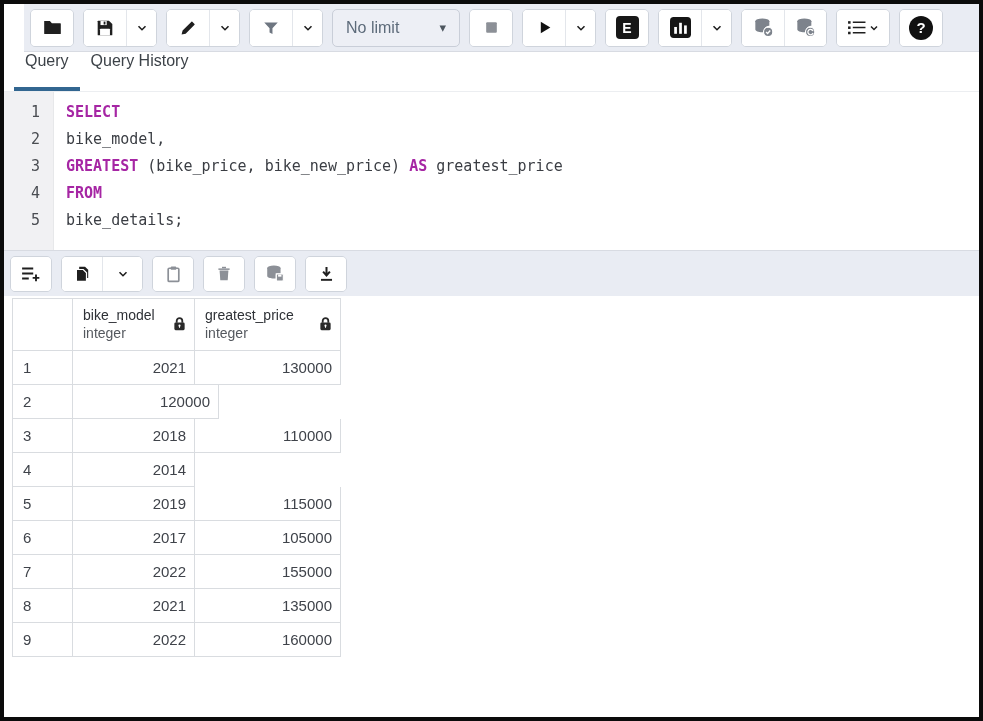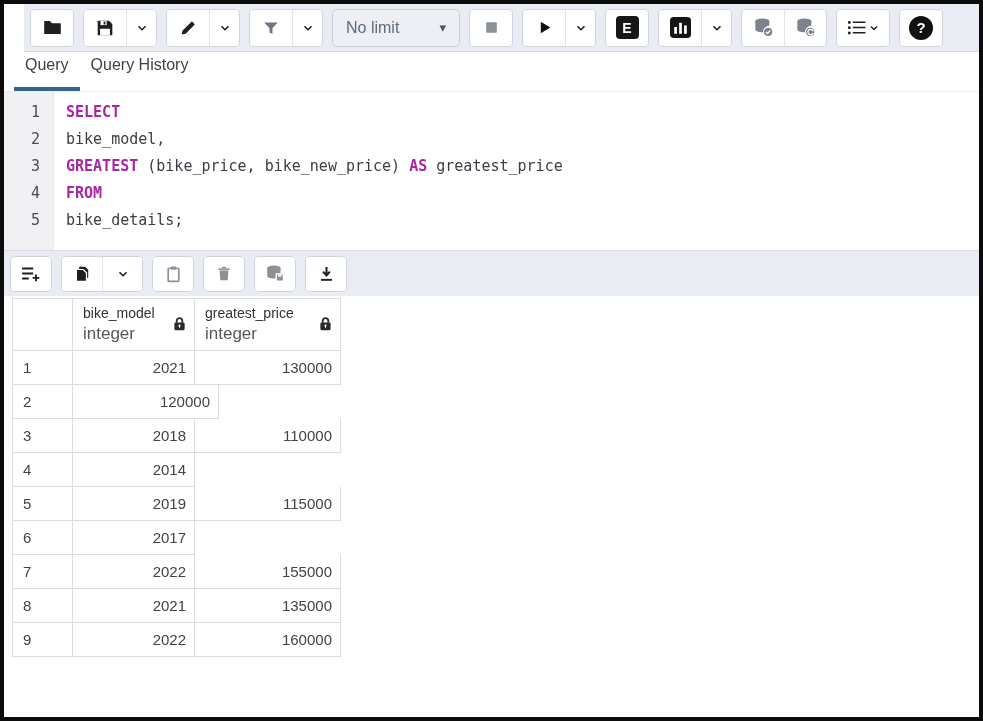--- a/index.html
+++ b/index.html
@@ -50,22 +50,22 @@
     width: 24px; height: 24px; background: #111; color: #fff;
     border-radius: 50%; font-weight: bold; font-size: 15px;
     display: flex; align-items: center; justify-content: center;
   }
 
   
   .tabbar { background: #fff; display: flex; align-items: stretch; padding-left: 10px; }
   .tabbar1 { height: 40px; flex: 0 0 40px; border-bottom: 1px solid #eceef1; }
   .tabbar2 { height: 38px; flex: 0 0 38px; border-top: 2px solid #e3e5ea; }
   .tab {
-    display: flex; align-items: flex-start;
-    padding: 4px 11px; font-size: 16px; color: #3c4248;
+    display: flex; align-items: flex-end;
+    padding: 17px 11px; font-size: 16px; color: #3c4248;
     border-bottom: 4px solid transparent; cursor: pointer;
   }
   .tab.active { border-bottom-color: #326690; }
 
   
   .editor { flex: 0 0 158px; height: 158px; display: flex; background: #fff; overflow: hidden; }
   .gutter {
     width: 50px; background: #f1f1f3; border-right: 1px solid #e7e8ea;
     padding-top: 7px; text-align: right;
   }
@@ -102,21 +102,21 @@
   }
   .c-rownum { width: 60px; padding-left: 10px; }
   .c-col1 { width: 122px; }
   .c-col2 { width: 146px; }
   .gcell.val { justify-content: flex-end; padding-right: 8px; }
   .grid-header .gcell { height: 52px; }
   .grid-body .gcell { height: 34px; cursor: cell; }
   .colhead { justify-content: space-between; padding: 0 8px 0 10px; cursor: pointer; }
   .colhead .stack { display: flex; flex-direction: column; justify-content: center; line-height: 1.25; }
   .colhead .cname { font-weight: normal; font-size: 14px; color: #2e3136; }
-  .colhead .ctype { font-size: 17px; color: #54585e; }
+  .colhead .ctype { font-size: 14px; color: #54585e; }
 </style>
 </head>
 <body>
 
 <div class="window">
 
   <div class="toolbar-top">
     <div class="tb-group">
       <button class="tb-btn">
         <span>
@@ -432,20 +432,21 @@
             <div class="gcell c-col1 val">2014</div>
           </div>
           <div class="grid-row">
             <div class="gcell c-rownum">5</div>
             <div class="gcell c-col1 val">2019</div>
             <div class="gcell c-col2 val">115000</div>
           </div>
           <div class="grid-row">
             <div class="gcell c-rownum">6</div>
             <div class="gcell c-col1 val">2017</div>
+            <div class="gcell c-col2 val">105000</div>
           </div>
           <div class="grid-row">
             <div class="gcell c-rownum">7</div>
             <div class="gcell c-col1 val">2022</div>
             <div class="gcell c-col2 val">155000</div>
           </div>
           <div class="grid-row">
             <div class="gcell c-rownum">8</div>
             <div class="gcell c-col1 val">2021</div>
             <div class="gcell c-col2 val">135000</div>

